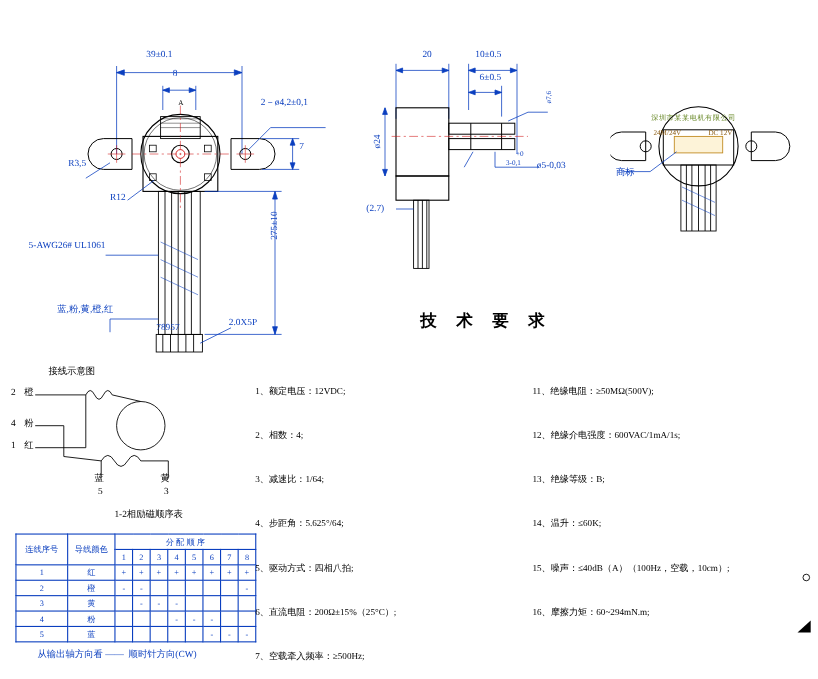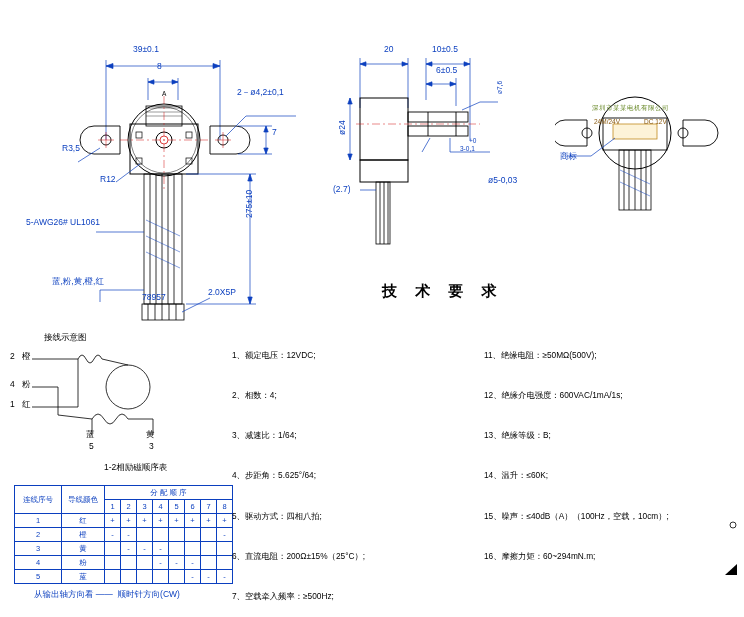--- a/index.html
+++ b/index.html
@@ -1,21 +1,21 @@
 <!DOCTYPE html>
 <html><head>
 <meta charset="utf-8">
 <style>
   html,body{margin:0;padding:0;}
   body{
     width:744px;height:617px;background:#ffffff;
     font-family:"Liberation Sans", sans-serif;
     color:#000;overflow:hidden;position:relative;
   }
-  #sheet{position:absolute;left:0;top:0;width:744px;height:464px;}
+  #sheet{position:absolute;left:0;top:0;width:744px;height:464px;font-family:Liberation Serif, serif;}
   .abs{position:absolute;}
   .txt{font-size:8.5px;line-height:1.15;white-space:pre;color:#000;}
   .txt-xs{font-size:6.5px;line-height:1.05;white-space:pre;}
   .blue{color:#0b3fbf;}
   .title-req{
     font-size:15px;letter-spacing:7px;font-weight:bold;white-space:pre;text-align:right;
   }
   .spec-list{font-size:8.3px;line-height:13.4px;white-space:pre;}
   table.seq{
     border-collapse:collapse;font-size:7.5px;
@@ -238,21 +238,21 @@
         <line x1="46" y1="150" x2="30" y2="150"></line>
       </g>
     </svg>
   </div>
 
   <div class="abs txt blue" style="left:384px;top:45px;">20</div>
   <div class="abs txt blue" style="left:432px;top:45px;">10±0.5</div>
   <div class="abs txt blue" style="left:436px;top:66px;">6±0.5</div>
   <div class="abs txt-xs blue" style="left:497px;top:94px;transform:rotate(-90deg);transform-origin:left top;">ø7,6</div>
   <div class="abs txt blue" style="left:338px;top:135px;transform:rotate(-90deg);transform-origin:left top;">ø24</div>
-  <div class="abs txt blue" style="left:488px;top:146px;margin-top:30px;">ø5-0,03</div>
+  <div class="abs txt blue" style="left:488px;top:146px;">ø5-0,03</div>
   <div class="abs txt-xs blue" style="left:460px;top:146px;">3-0,1</div>
   <div class="abs txt-xs blue" style="left:469px;top:138px;">+0</div>
   <div class="abs txt blue" style="left:333px;top:185px;">(2.7)</div>
 
   <div class="abs" style="left:555px;top:78px;width:180px;height:180px;">
     <svg width="180" height="180" viewBox="0 0 180 180">
       <g stroke="#000" stroke-width="0.9" fill="none">
         <path d="M10 42 h22 v26 h-22 a13 13 0 0 1 0 -26 z"></path>
         <path d="M128 42 h22 a13 13 0 0 1 0 26 h-22 z"></path>
       </g>

